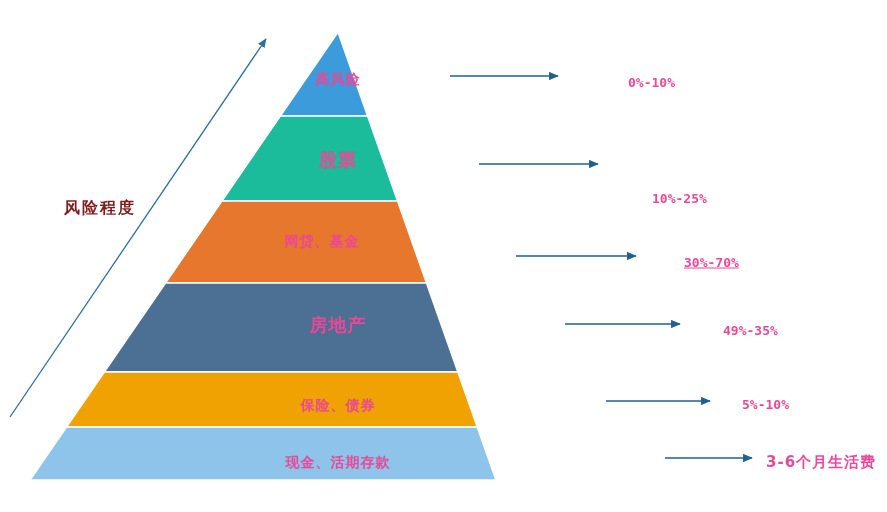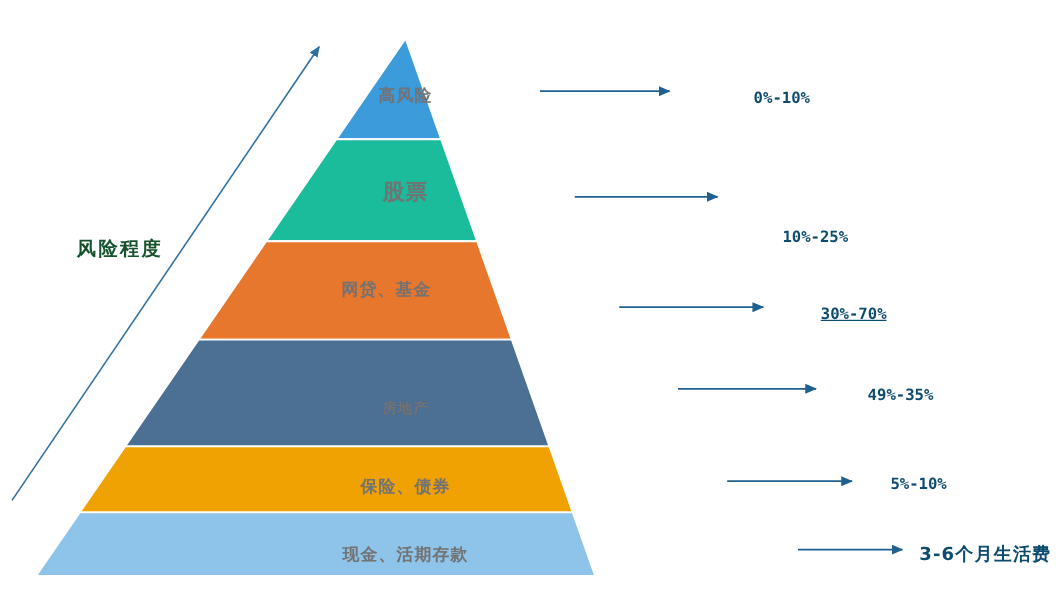--- a/index.html
+++ b/index.html
@@ -19,44 +19,44 @@
   }
   #pyramid-svg {
     position: absolute;
     left: 0;
     top: 0;
     width: 887px;
     height: 512px;
   }
   .layer-label {
     position: absolute;
-    color: #737373;
+    color: #ec4899;
     font-weight: bold;
     letter-spacing: 1px;
     white-space: nowrap;
     transform: translate(-50%, -50%);
     font-family: "DejaVu Sans", "Liberation Sans", sans-serif;
     text-shadow: 0 0 1px rgba(0,0,0,0.05);
   }
   .value-label {
     position: absolute;
-    color: #0c4a6e;
+    color: #ec4899;
     font-weight: bold;
     white-space: nowrap;
     transform: translate(0, -50%);
     font-family: "DejaVu Sans Mono", "Liberation Mono", monospace;
     letter-spacing: 0px;
   }
   .value-label.cjk {
     font-family: "DejaVu Sans", "Liberation Sans", sans-serif;
     letter-spacing: 1px;
   }
   #risk-axis-label {
     position: absolute;
-    color: #14532d;
+    color: #7f1d1d;
     font-weight: bold;
     white-space: nowrap;
     font-family: Liberation Sans, sans-serif;
     letter-spacing: 2px;
     transform: translate(-50%, -50%);
   }
 </style>
 </head>
 <body>
 
@@ -89,21 +89,21 @@
       </g>
     <line id="axis-arrow" stroke="#2f6f9f" stroke-width="1.3" marker-end="url(#arrowhead-axis)" x1="10" y1="417" x2="266" y2="39"></line>
   </svg>
 
   <div id="risk-axis-label" style="left: 100px; top: 208px; font-size: 16px;">风险程度</div>
 
   <div id="layer-labels">
       <div class="layer-label" style="left: 338px; top: 80px; font-size: 14px;">高风险</div>
       <div class="layer-label" style="left: 338px; top: 160px; font-size: 18px;">股票</div>
       <div class="layer-label" style="left: 322px; top: 242px; font-size: 14px;">网贷、基金</div>
-      <div class="layer-label" style="left: 338px; top: 325px; font-size: 12px; margin-top: 16px;">房地产</div>
+      <div class="layer-label" style="left: 338px; top: 325px; font-size: 18px;">房地产</div>
       <div class="layer-label" style="left: 338px; top: 406px; font-size: 14px;">保险、债券</div>
       <div class="layer-label" style="left: 338px; top: 463px; font-size: 14px;">现金、活期存款</div>
     </div>
   <div id="value-labels">
       <div class="value-label" style="left: 628px; top: 82px; font-size: 13px;">0%-10%</div>
       <div class="value-label" style="left: 652px; top: 166px; font-size: 13px; margin-top: 32px;">10%-25%</div>
       <div class="value-label" style="left: 684px; top: 262px; font-size: 13px; text-decoration: underline;">30%-70%</div>
       <div class="value-label" style="left: 723px; top: 330px; font-size: 13px;">49%-35%</div>
       <div class="value-label" style="left: 742px; top: 404px; font-size: 13px;">5%-10%</div>
       <div class="value-label cjk" style="left: 766px; top: 462px; font-size: 15px;">3-6个月生活费</div>

